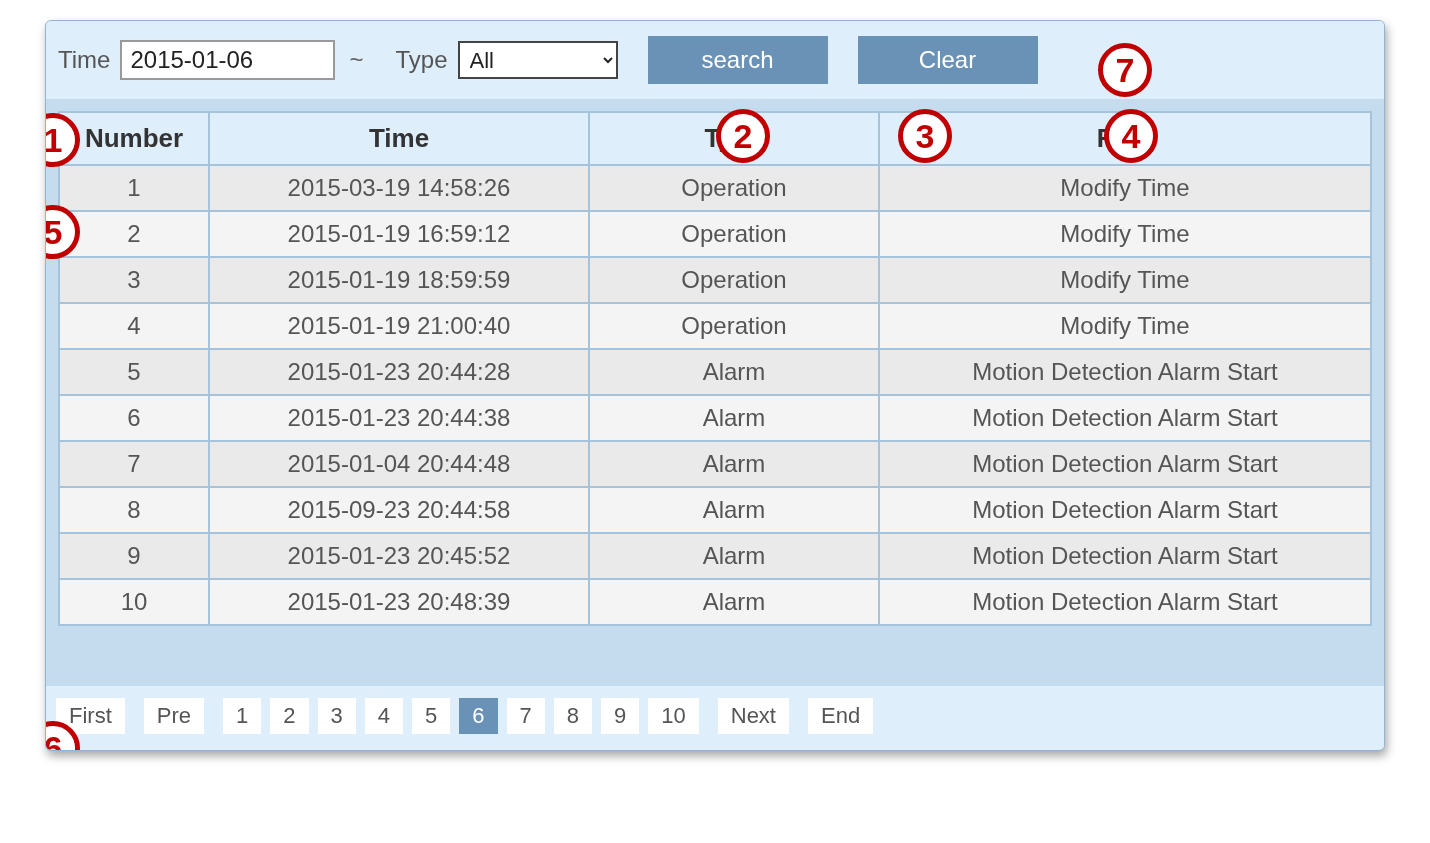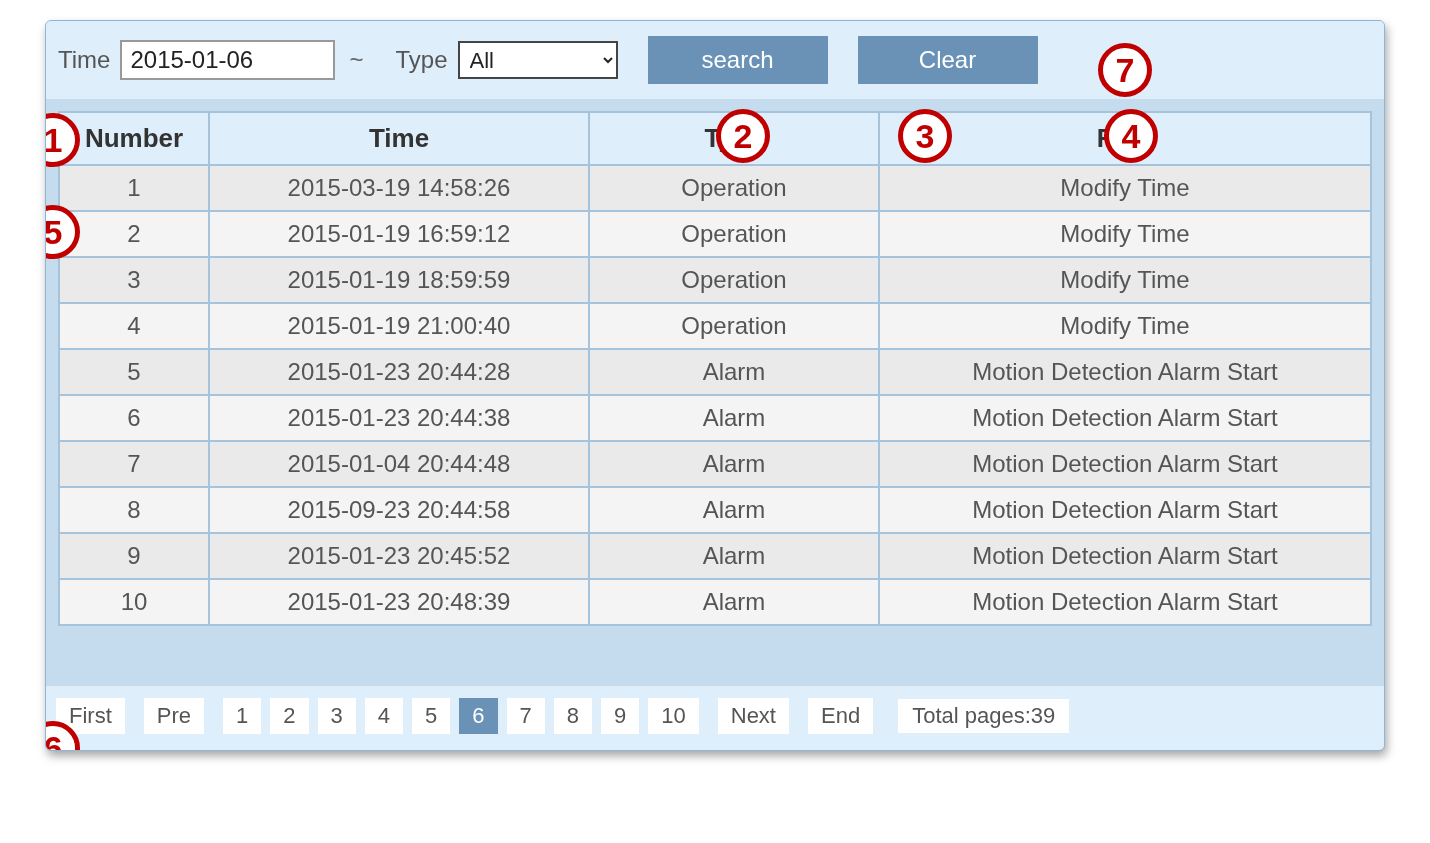--- a/index.html
+++ b/index.html
@@ -264,23 +264,20 @@
         <button class="page-btn">4</button>
         <button class="page-btn">5</button>
         <button class="page-btn active">6</button>
         <button class="page-btn">7</button>
         <button class="page-btn">8</button>
         <button class="page-btn">9</button>
         <button class="page-btn">10</button>
       </span>
     <button class="page-btn">Next</button>
     <button class="page-btn">End</button>
-    <span class="total-pages">
-      <span>Total pages:</span><span>39</span>
-    </span>
   </div>
 
   <div class="callout" style="left:-20px; top:92px;">1</div>
   <div class="callout" style="left:670px; top:88px;">2</div>
   <div class="callout" style="left:852px; top:88px;">3</div>
   <div class="callout" style="left:1058px; top:88px;">4</div>
   <div class="callout" style="left:-20px; top:184px;">5</div>
   <div class="callout" style="left:-20px; top:700px;">6</div>
   <div class="callout" style="left:1052px; top:22px;">7</div>
 

